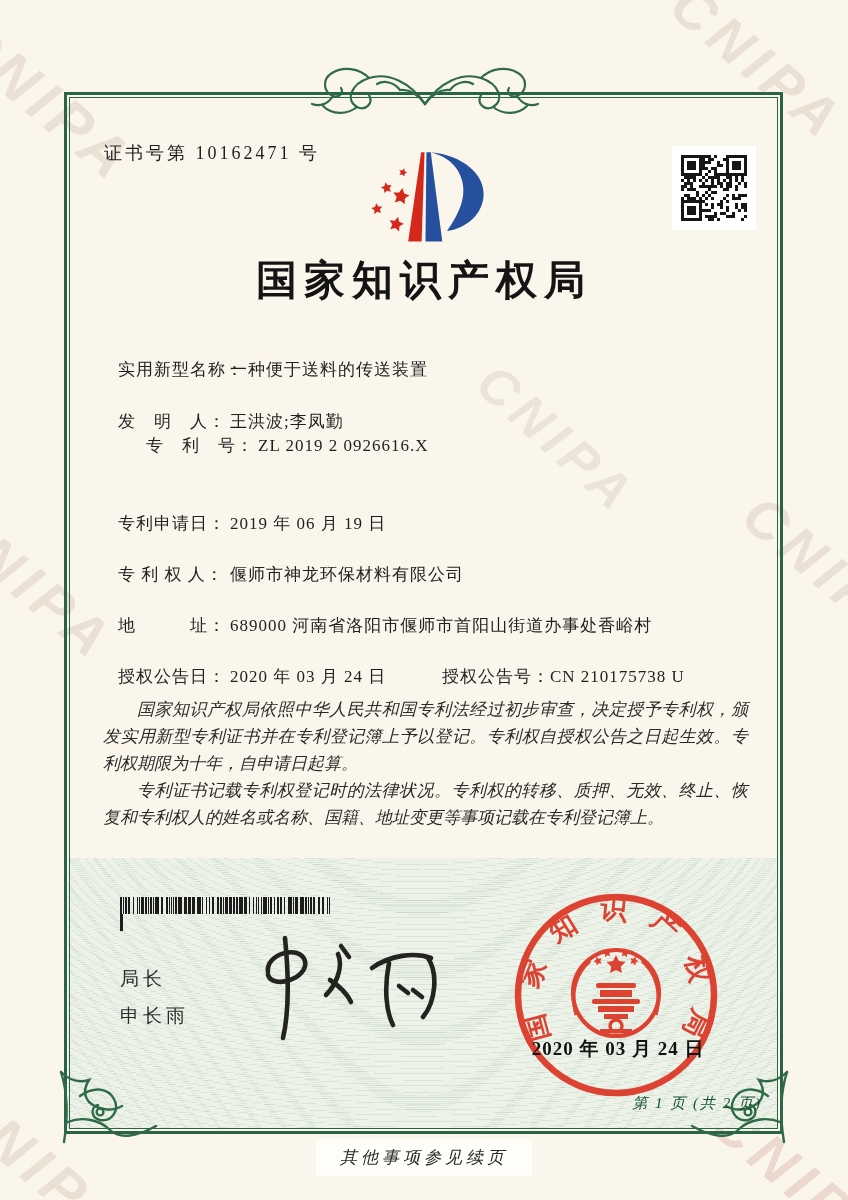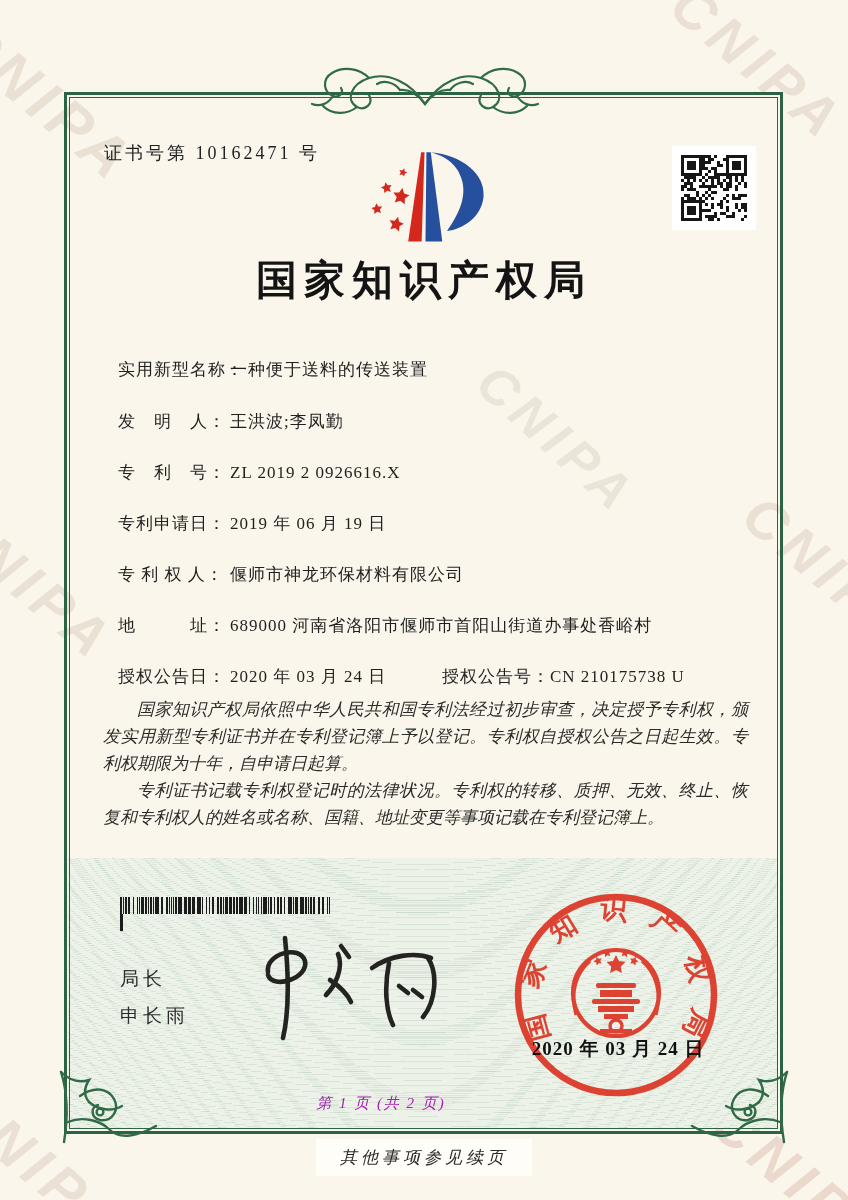--- a/index.html
+++ b/index.html
@@ -76,22 +76,22 @@
     position:absolute;left:120px;top:1003px;z-index:3;font-size:19px;letter-spacing:4px;
     font-family:Liberation Mono, monospace;color:#2b2b2b;
   }
   .signature{position:absolute;left:238px;top:928px;width:215px;height:118px;z-index:3;}
   .seal{position:absolute;left:512px;top:891px;width:208px;height:208px;z-index:4;}
   .seal-date{
     position:absolute;left:520px;top:1036px;width:196px;z-index:5;text-align:center;
     font-size:19px;font-weight:bold;letter-spacing:1px;color:#111;
   }
   .page-info{
-    position:absolute;left:0;top:1094px;width:762px;text-align:center;z-index:3;
-    font-size:15px;font-style:italic;letter-spacing:2px;color:#a21caf;
+    position:absolute;left:0;top:1094px;width:762px;text-align:right;z-index:3;
+    font-size:15px;font-style:italic;letter-spacing:2px;color:#14532d;
   }
   .cont-note{
     position:absolute;left:0;top:1139px;width:848px;text-align:center;z-index:3;
   }
   .cont-note span{
     display:inline-block;background:#fffdf8;padding:7px 24px;
     font-size:17px;font-style:italic;letter-spacing:4px;color:#2a2a28;
   }
 </style>
 </head>
@@ -656,21 +656,21 @@
   </div>
 
   <div class="doc-title">国家知识产权局</div>
 
   <div class="row" style="top:358px;">
     <span class="lab">实用新型名称：</span><span class="val">一种便于送料的传送装置</span>
   </div>
   <div class="row" style="top:410px;">
     <span class="lab">发　明　人：</span><span class="val">王洪波;李凤勤</span>
   </div>
-  <div class="row" style="top:461px;">
+  <div class="row" style="top:434px;margin-left:28px;">
     <span class="lab">专　利　号：</span><span class="val">ZL 2019 2 0926616.X</span>
   </div>
   <div class="row" style="top:512px;">
     <span class="lab">专利申请日：</span><span class="val">2019 年 06 月 19 日</span>
   </div>
   <div class="row" style="top:563px;">
     <span class="lab">专 利 权 人：</span><span class="val">偃师市神龙环保材料有限公司</span>
   </div>
   <div class="row" style="top:614px;">
     <span class="lab">地　　　址：</span><span class="val">689000 河南省洛阳市偃师市首阳山街道办事处香峪村</span>

